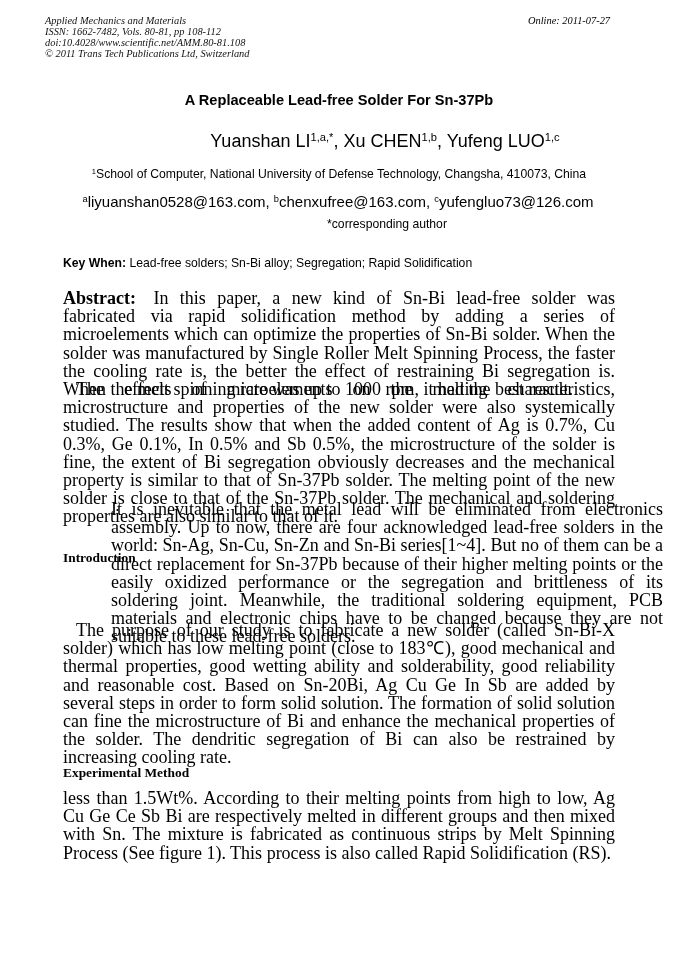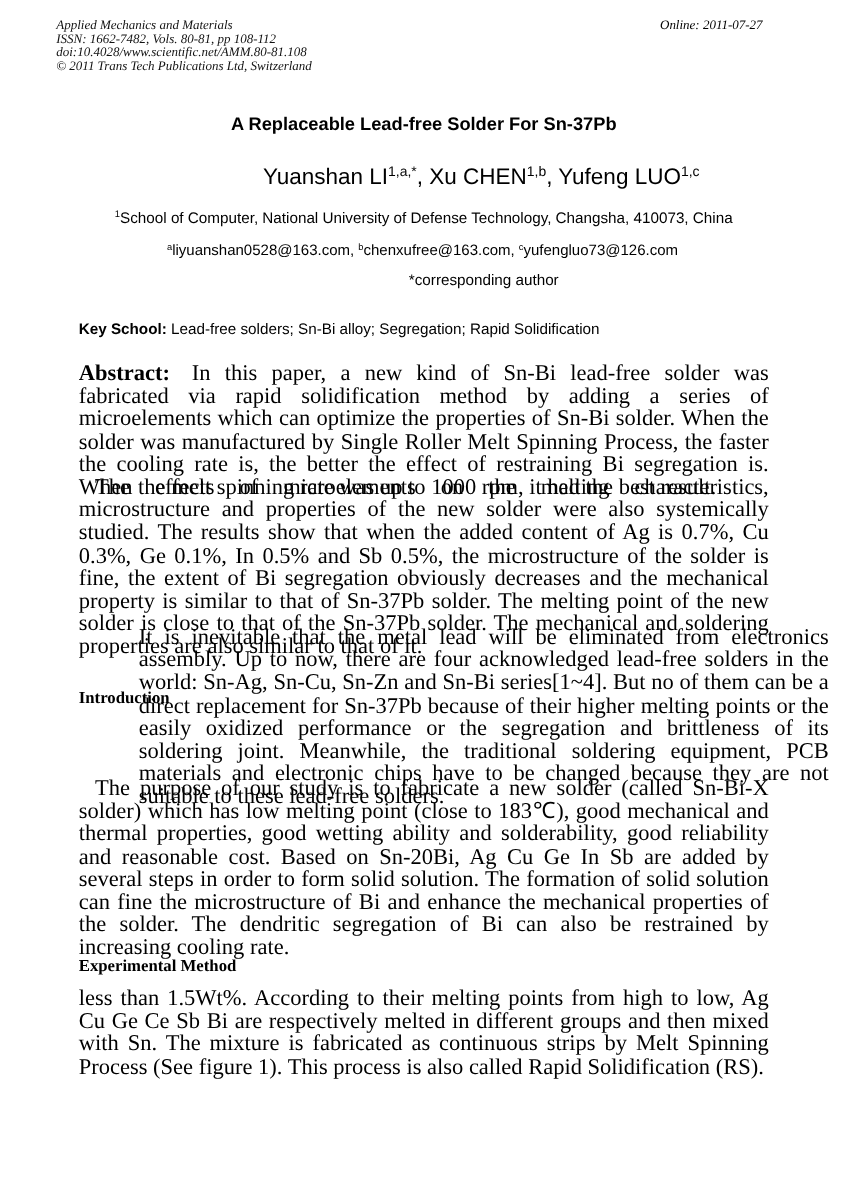--- a/index.html
+++ b/index.html
@@ -4,21 +4,21 @@
 <style>
   html, body { margin: 0; padding: 0; background: #ffffff; }
   body { width: 678px; height: 959px; position: relative; overflow: hidden; color: #000; }
   .hdr { position: absolute; left: 45px; top: 15px; font-family: "Liberation Serif", serif; font-style: italic; font-size: 10.4px; line-height: 11px; color: #111; }
   .hdr div { white-space: nowrap; }
   .online { position: absolute; left: 528px; top: 15px; font-family: "Liberation Serif", serif; font-style: italic; font-size: 10.4px; line-height: 11px; white-space: nowrap; }
   .title { position: absolute; left: 0; width: 678px; top: 92px; text-align: center; font-family: "Liberation Sans", sans-serif; font-weight: bold; font-size: 14.6px; }
   .authors { position: absolute; left: 0; width: 678px; top: 131px; text-align: center; font-family: Liberation Sans, sans-serif; font-size: 18px; margin-left: 46px; }
   .authors sup, .emails sup, .affil sup { font-size: 62%; vertical-align: 0.55em; line-height: 0; }
   .affil { position: absolute; left: 0; width: 678px; top: 167px; text-align: center; font-family: "Liberation Sans", sans-serif; font-size: 12.2px; }
-  .emails { position: absolute; left: 0; width: 676px; top: 193px; text-align: center; font-family: "Liberation Sans", sans-serif; font-size: 12px; }
+  .emails { position: absolute; left: 0; width: 676px; top: 193px; text-align: center; font-family: "Liberation Sans", sans-serif; font-size: 15px; }
   .corr { position: absolute; left: 0; width: 678px; top: 217px; text-align: center; font-family: "Liberation Sans", sans-serif; font-size: 12.2px; padding-left: 48px; }
   .keywords { position: absolute; left: 63px; top: 256px; font-family: "Liberation Sans", sans-serif; font-size: 12.2px; white-space: nowrap; }
   .keywords b { font-weight: bold; }
   .body { font-family: "Liberation Serif", serif; font-size: 18px; line-height: 18.2px; text-align: justify; }
   .para { position: absolute; left: 63px; width: 552px; margin: 0; }
   .para.indent { text-indent: 13px; }
   .lastline-left { text-align-last: left; }
   .abstract { top: 289px; }
   .abstract b { font-weight: bold; margin-right: 6px; }
   .abstract2 { top: 380px; }
@@ -51,21 +51,21 @@
   <sup>1</sup><span>School of Computer, National University of Defense Technology, Changsha, 410073, China</span>
 </div>
 
 <div class="emails">
   <sup>a</sup><span>liyuanshan0528@163.com</span><span>, </span><sup>b</sup><span>chenxufree@163.com</span><span>, </span><sup>c</sup><span>yufengluo73@126.com</span>
 </div>
 
 <div class="corr">*corresponding author</div>
 
 <div class="keywords">
-  <b>Key School:</b> <span>Lead-free solders; Sn-Bi alloy; Segregation; Rapid Solidification</span>
+  <b>Key When:</b> <span>Lead-free solders; Sn-Bi alloy; Segregation; Rapid Solidification</span>
 </div>
 
 <p class="para body abstract lastline-left"><b>Abstract:</b> <span>In this paper, a new kind of Sn-Bi lead-free solder was fabricated via rapid solidification method by adding a series of microelements which can optimize the properties of Sn-Bi solder. When the solder was manufactured by Single Roller Melt Spinning Process, the faster the cooling rate is, the better the effect of restraining Bi segregation is. When the melt spinning rate was up to 1000 rpm, it had the best result.</span></p>
 
 <p class="para body indent abstract2 lastline-left">The effects of microelements on the melting characteristics, microstructure and properties of the new solder were also systemically studied. The results show that when the added content of Ag is 0.7%, Cu 0.3%, Ge 0.1%, In 0.5% and Sb 0.5%, the microstructure of the solder is fine, the extent of Bi segregation obviously decreases and the mechanical property is similar to that of Sn-37Pb solder. The melting point of the new solder is close to that of the Sn-37Pb solder. The mechanical and soldering properties are also similar to that of it.</p>
 
 <div class="h intro-h">Introduction</div>
 <p class="para body intro1 lastline-left">It is inevitable that the metal lead will be eliminated from electronics assembly. Up to now, there are four acknowledged lead-free solders in the world: Sn-Ag, Sn-Cu, Sn-Zn and Sn-Bi series[1~4]. But no of them can be a direct replacement for Sn-37Pb because of their higher melting points or the easily oxidized performance or the segregation and brittleness of its soldering joint. Meanwhile, the traditional soldering equipment, PCB materials and electronic chips have to be changed because they are not suitable to these lead-free solders.</p>
 <p class="para body indent intro2 lastline-left">The purpose of our study is to fabricate a new solder (called Sn-Bi-X solder) which has low melting point (close to 183℃), good mechanical and thermal properties, good wetting ability and solderability, good reliability and reasonable cost. Based on Sn-20Bi, Ag Cu Ge In Sb are added by several steps in order to form solid solution. The formation of solid solution can fine the microstructure of Bi and enhance the mechanical properties of the solder. The dendritic segregation of Bi can also be restrained by increasing cooling rate.</p>
 

